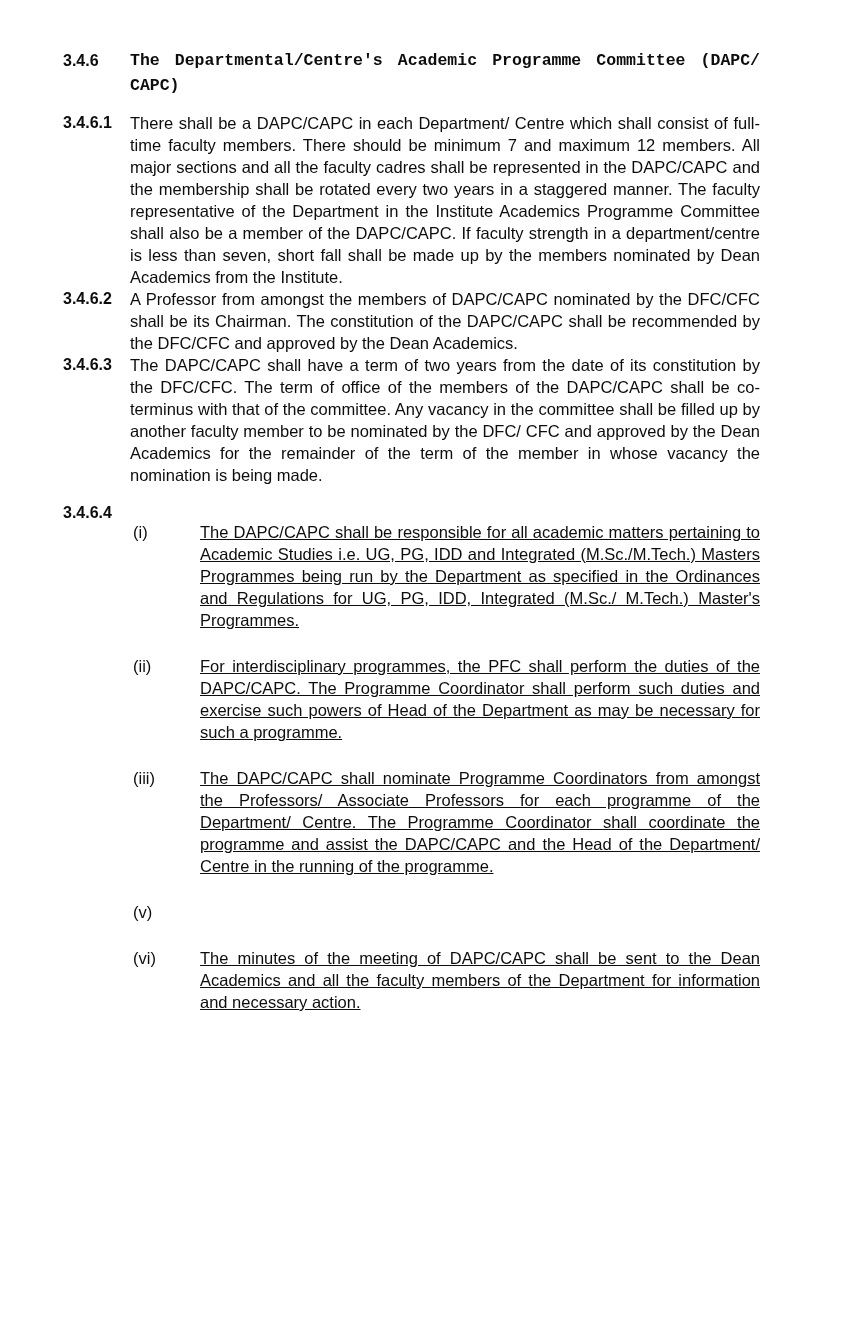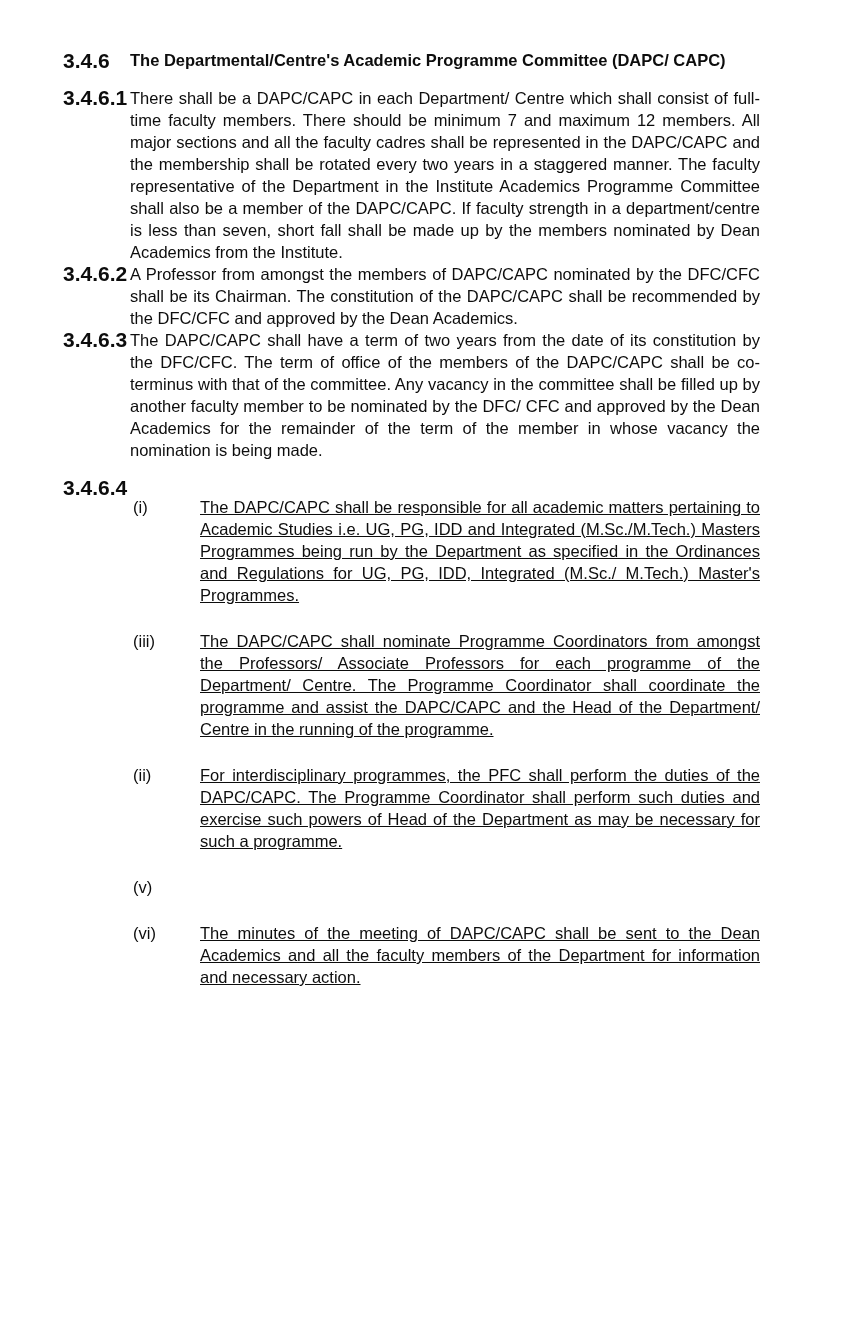--- a/index.html
+++ b/index.html
@@ -26,36 +26,37 @@
   }
   section.para:first-child { margin-top: 0; }
   
   section[data-name="section-3-4-6-1"],
   section[data-name="section-3-4-6-4"] { margin-top: 14px; }
 
   .num {
     width: 67px;
     flex: 0 0 67px;
     font-weight: bold;
-    font-size: 21px;
+    font-size: 16px;
     line-height: 22px;
   }
   .body {
     width: 630px;
     flex: 0 0 630px;
   }
   .text {
     font-size: 16.5px;
     line-height: 22px;
     text-align: justify;
   }
   section.heading .num { line-height: 25px; }
   section.heading .text {
     font-weight: bold;
     line-height: 25px;
+    font-family: Liberation Mono, monospace;
   }
   .items { width: 630px; }
   .item {
     display: flex;
     align-items: flex-start;
     margin-top: 24px;
   }
   .item:first-child { margin-top: 21px; }
   .roman {
     margin-left: 3px;
@@ -103,27 +104,27 @@
         </div>
       </section>
       <section class="para heading" data-name="section-3-4-6-4">
         <div class="num" data-name="section-number">3.4.6.4</div>
         <div class="body" data-name="section-body">
           <div class="items" data-name="sub-item-list">
             <div class="item" data-name="sub-item-i">
               <div class="roman" data-name="item-label">(i)</div>
               <div class="itext" data-name="item-text">The DAPC/CAPC shall be responsible for all academic matters pertaining to Academic Studies i.e. UG, PG, IDD and Integrated (M.Sc./M.Tech.) Masters Programmes being run by the Department as specified in the Ordinances and Regulations for UG, PG, IDD, Integrated  (M.Sc./ M.Tech.) Master's Programmes.</div>
             </div>
+            <div class="item" data-name="sub-item-ii">
+              <div class="roman" data-name="item-label">(ii)</div>
+              <div class="itext" data-name="item-text">For interdisciplinary programmes, the PFC shall perform the duties of the DAPC/CAPC. The Programme Coordinator shall perform such duties and exercise such powers of Head of the Department as may be necessary for such a programme.</div>
+            </div>
             <div class="item" data-name="sub-item-iii">
               <div class="roman" data-name="item-label">(iii)</div>
               <div class="itext" data-name="item-text">The DAPC/CAPC shall nominate Programme Coordinators from amongst the Professors/ Associate Professors for each programme of the Department/ Centre. The Programme Coordinator shall coordinate the programme and assist the DAPC/CAPC and the Head of the Department/ Centre in the running of the programme.</div>
-            </div>
-            <div class="item" data-name="sub-item-ii">
-              <div class="roman" data-name="item-label">(ii)</div>
-              <div class="itext" data-name="item-text">For interdisciplinary programmes, the PFC shall perform the duties of the DAPC/CAPC. The Programme Coordinator shall perform such duties and exercise such powers of Head of the Department as may be necessary for such a programme.</div>
             </div>
             <div class="item" data-name="sub-item-v">
               <div class="roman" data-name="item-label">(v)</div>
             </div>
             <div class="item" data-name="sub-item-vi">
               <div class="roman" data-name="item-label">(vi)</div>
               <div class="itext" data-name="item-text">The minutes of the meeting of DAPC/CAPC shall be sent to the Dean Academics and all the faculty members of the Department for information and necessary action.</div>
             </div>
           </div>
         </div>

